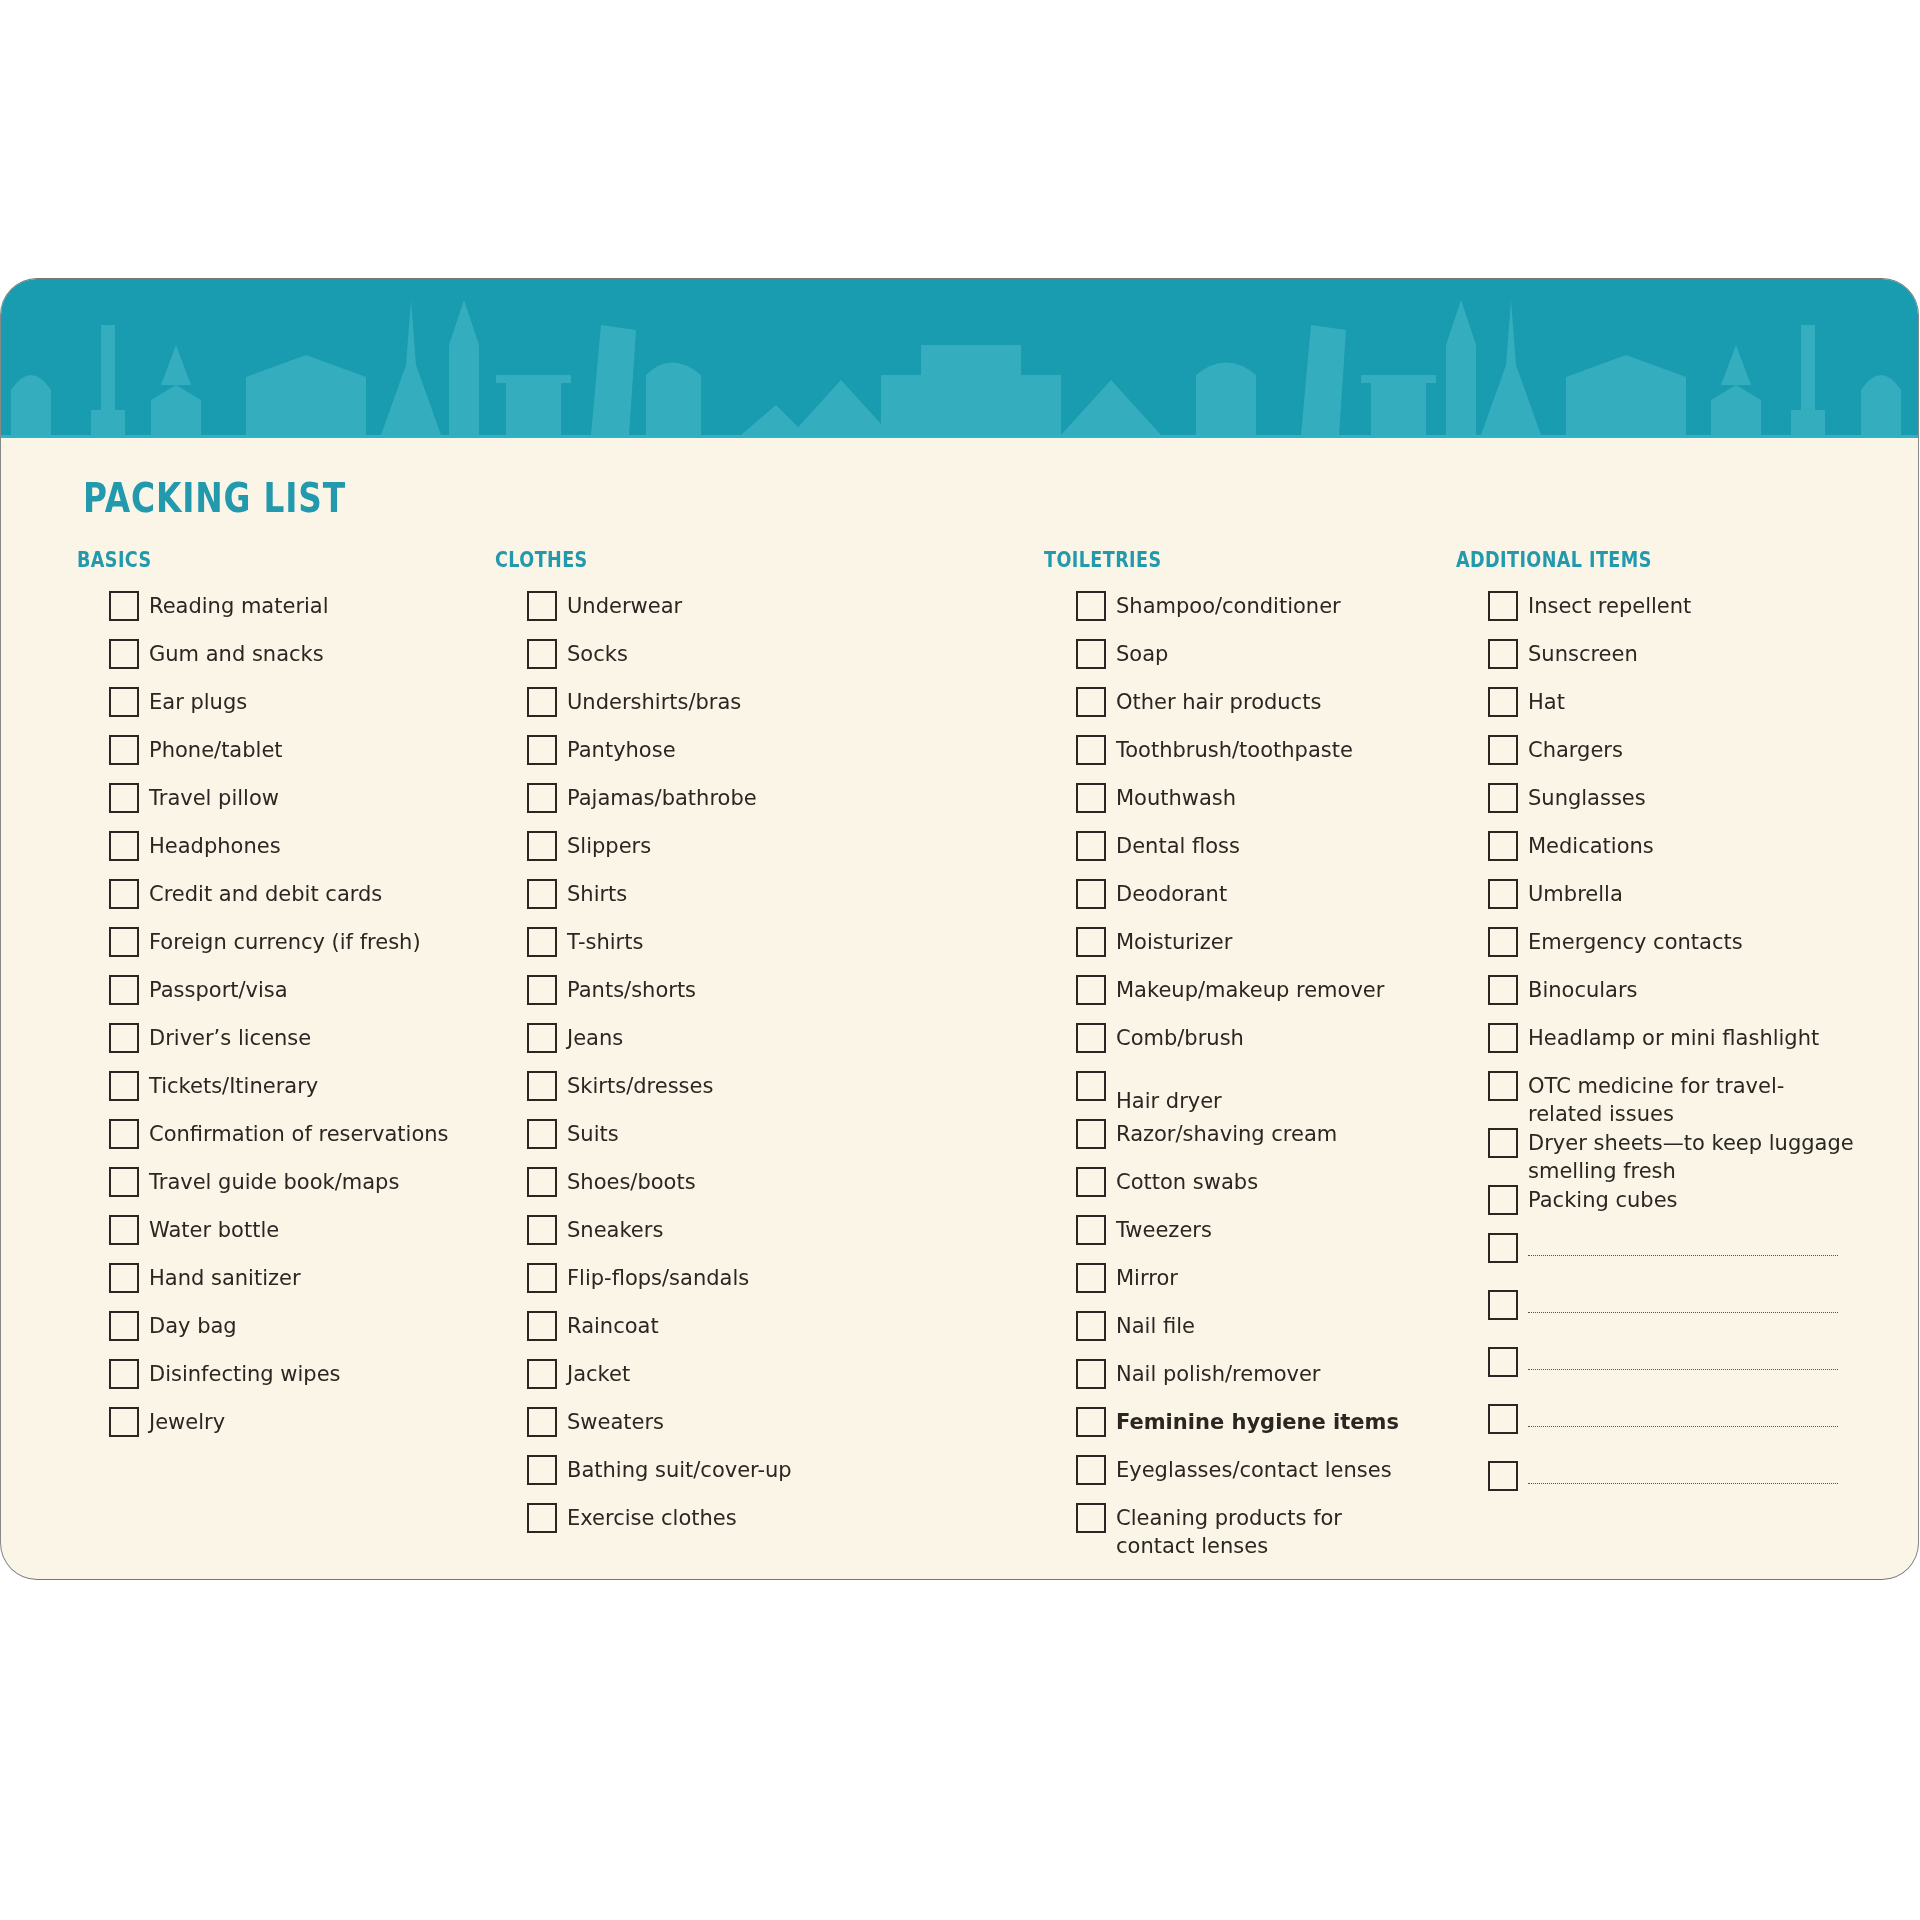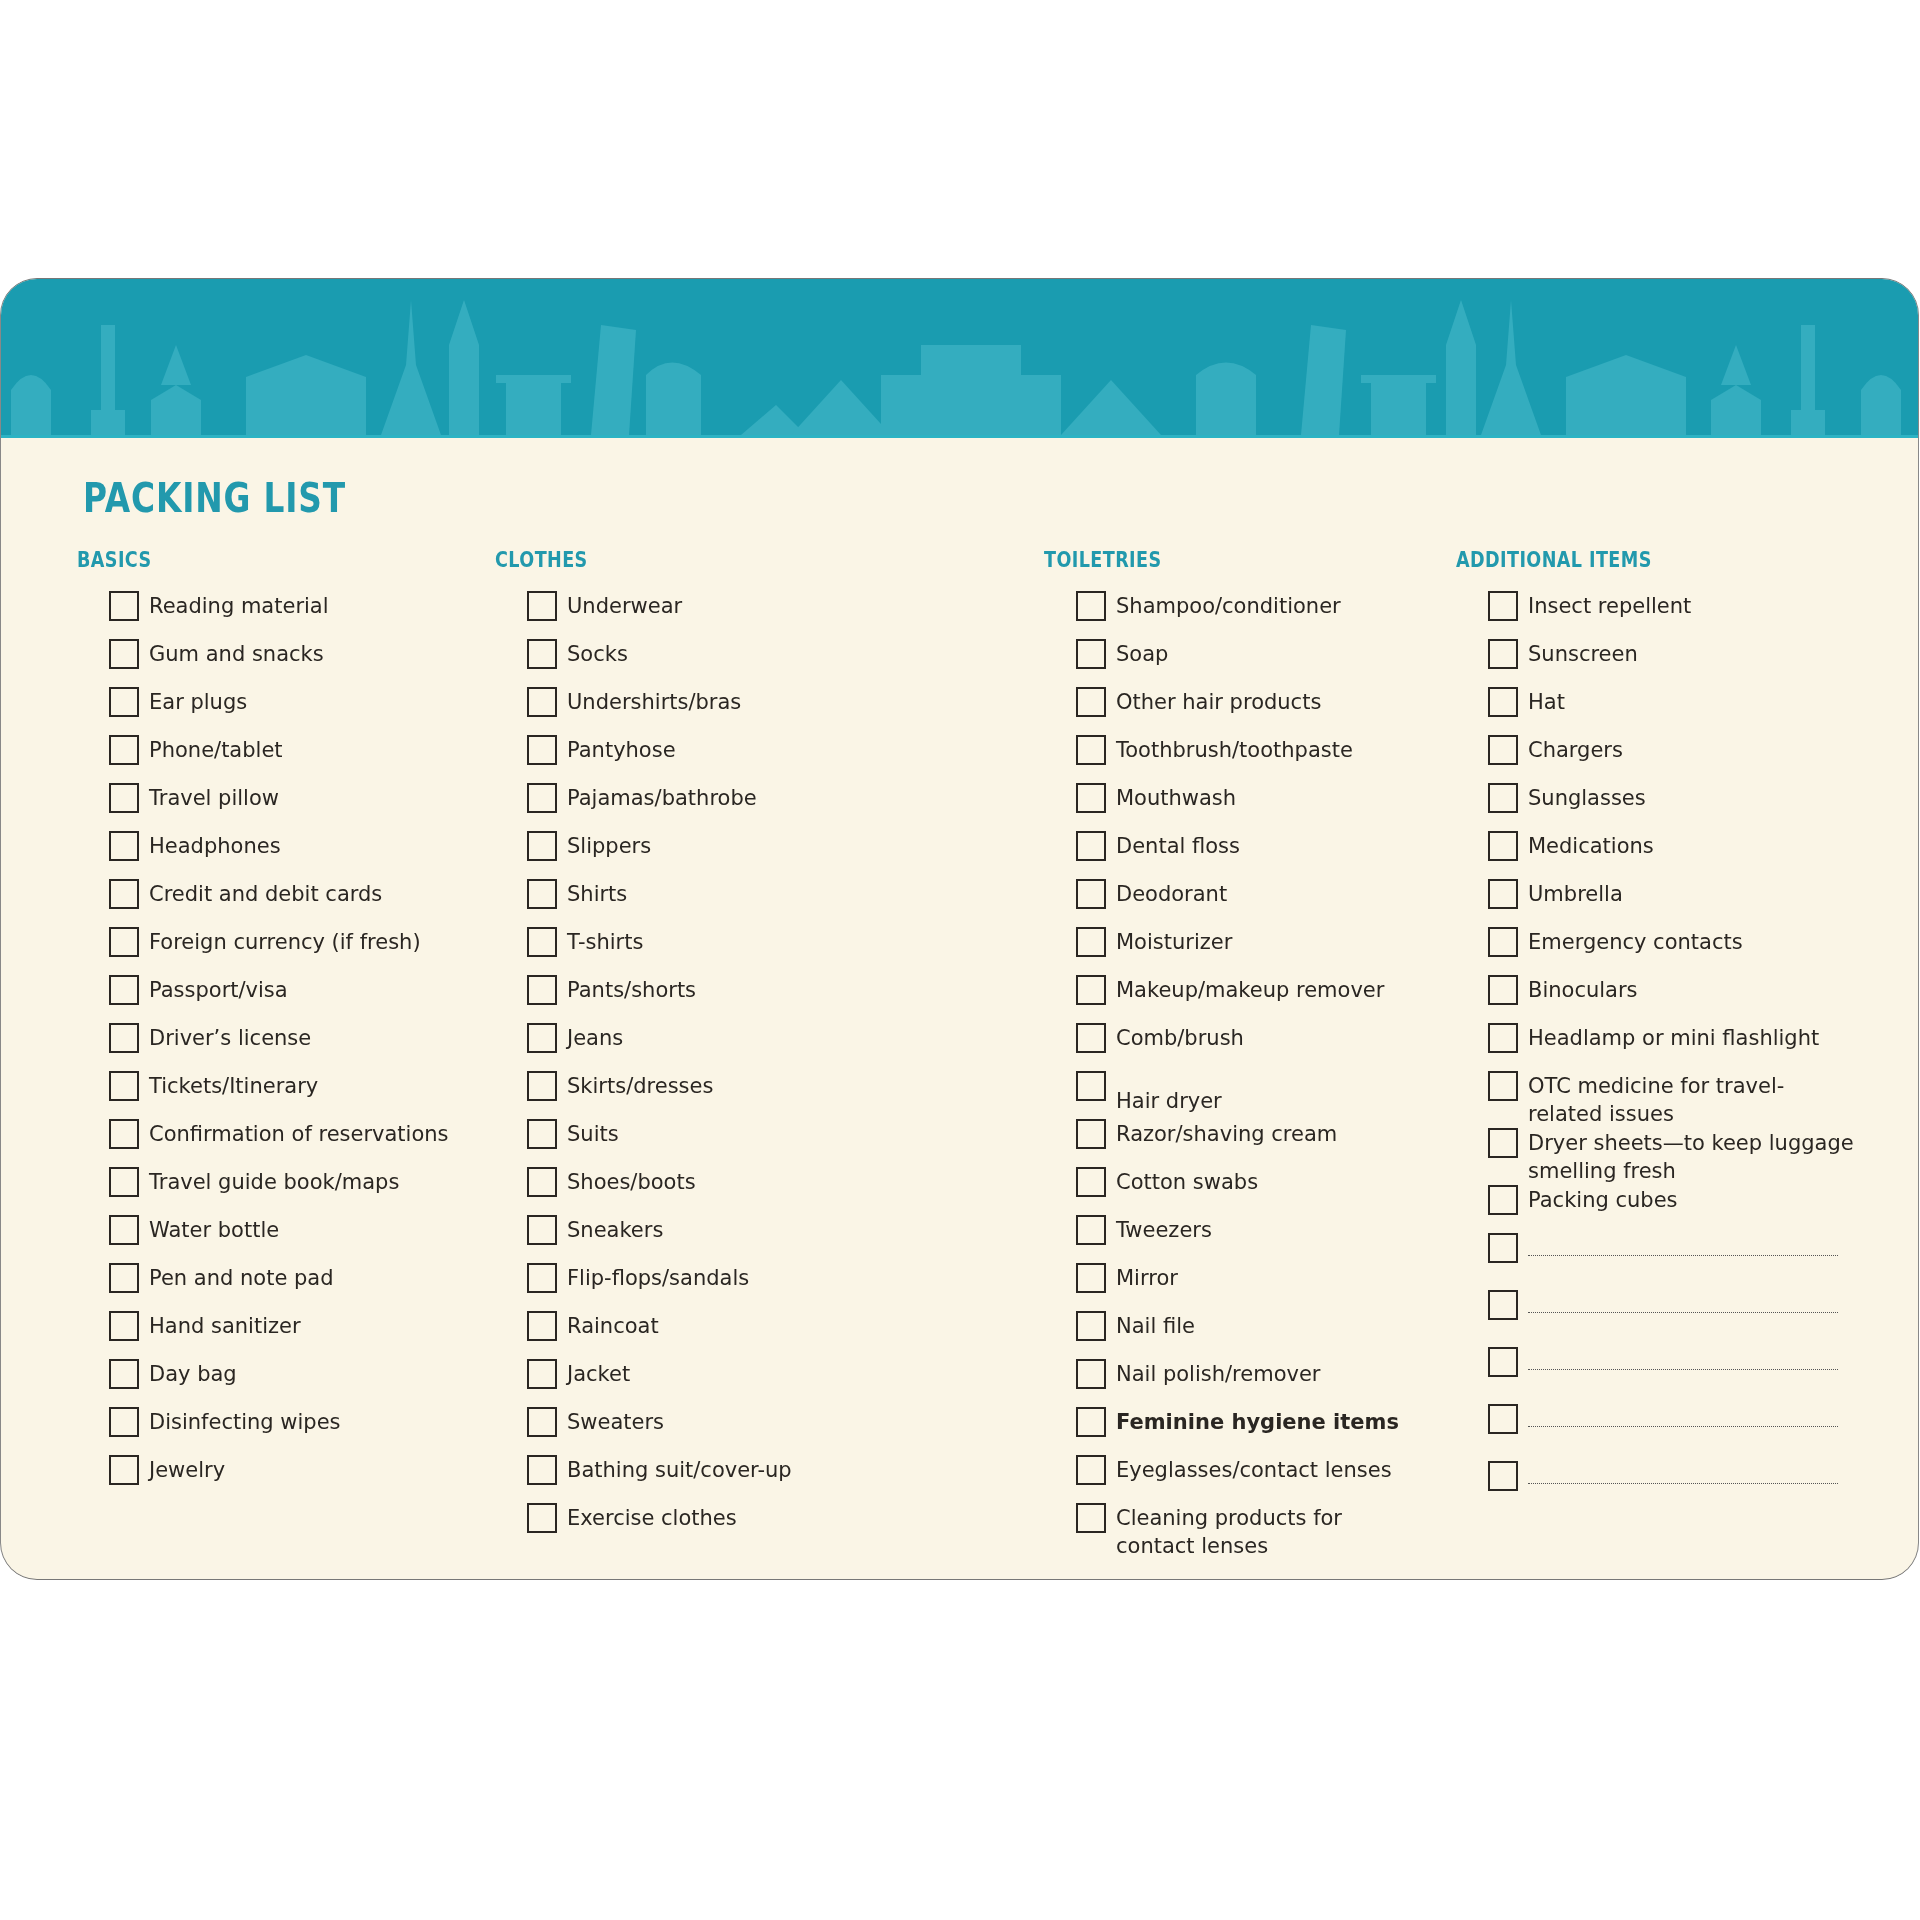--- a/index.html
+++ b/index.html
@@ -146,24 +146,20 @@
         <div class="item">
           <div class="cb"></div>
           <div class="lbl">Travel guide book/maps</div>
         </div>
         <div class="item">
           <div class="cb"></div>
           <div class="lbl">Water bottle</div>
         </div>
         <div class="item">
           <div class="cb"></div>
-          <div class="lbl">Pen and note pad</div>
-        </div>
-        <div class="item">
-          <div class="cb"></div>
           <div class="lbl">Hand sanitizer</div>
         </div>
         <div class="item">
           <div class="cb"></div>
           <div class="lbl">Day bag</div>
         </div>
         <div class="item">
           <div class="cb"></div>
           <div class="lbl">Disinfecting wipes</div>
         </div>

